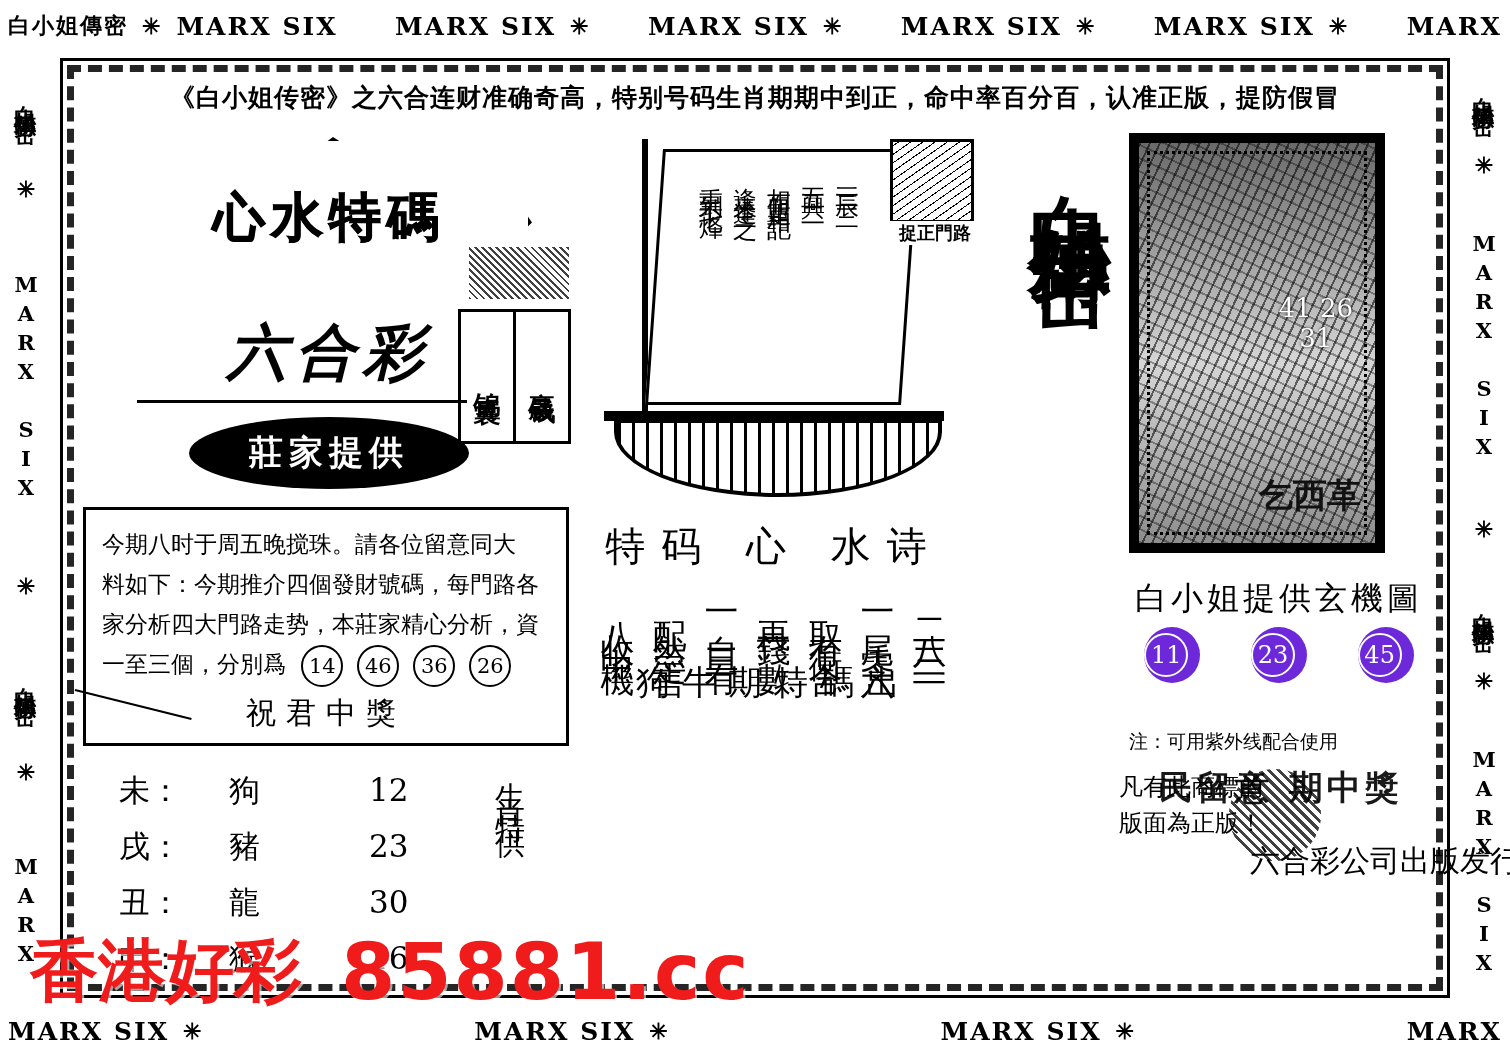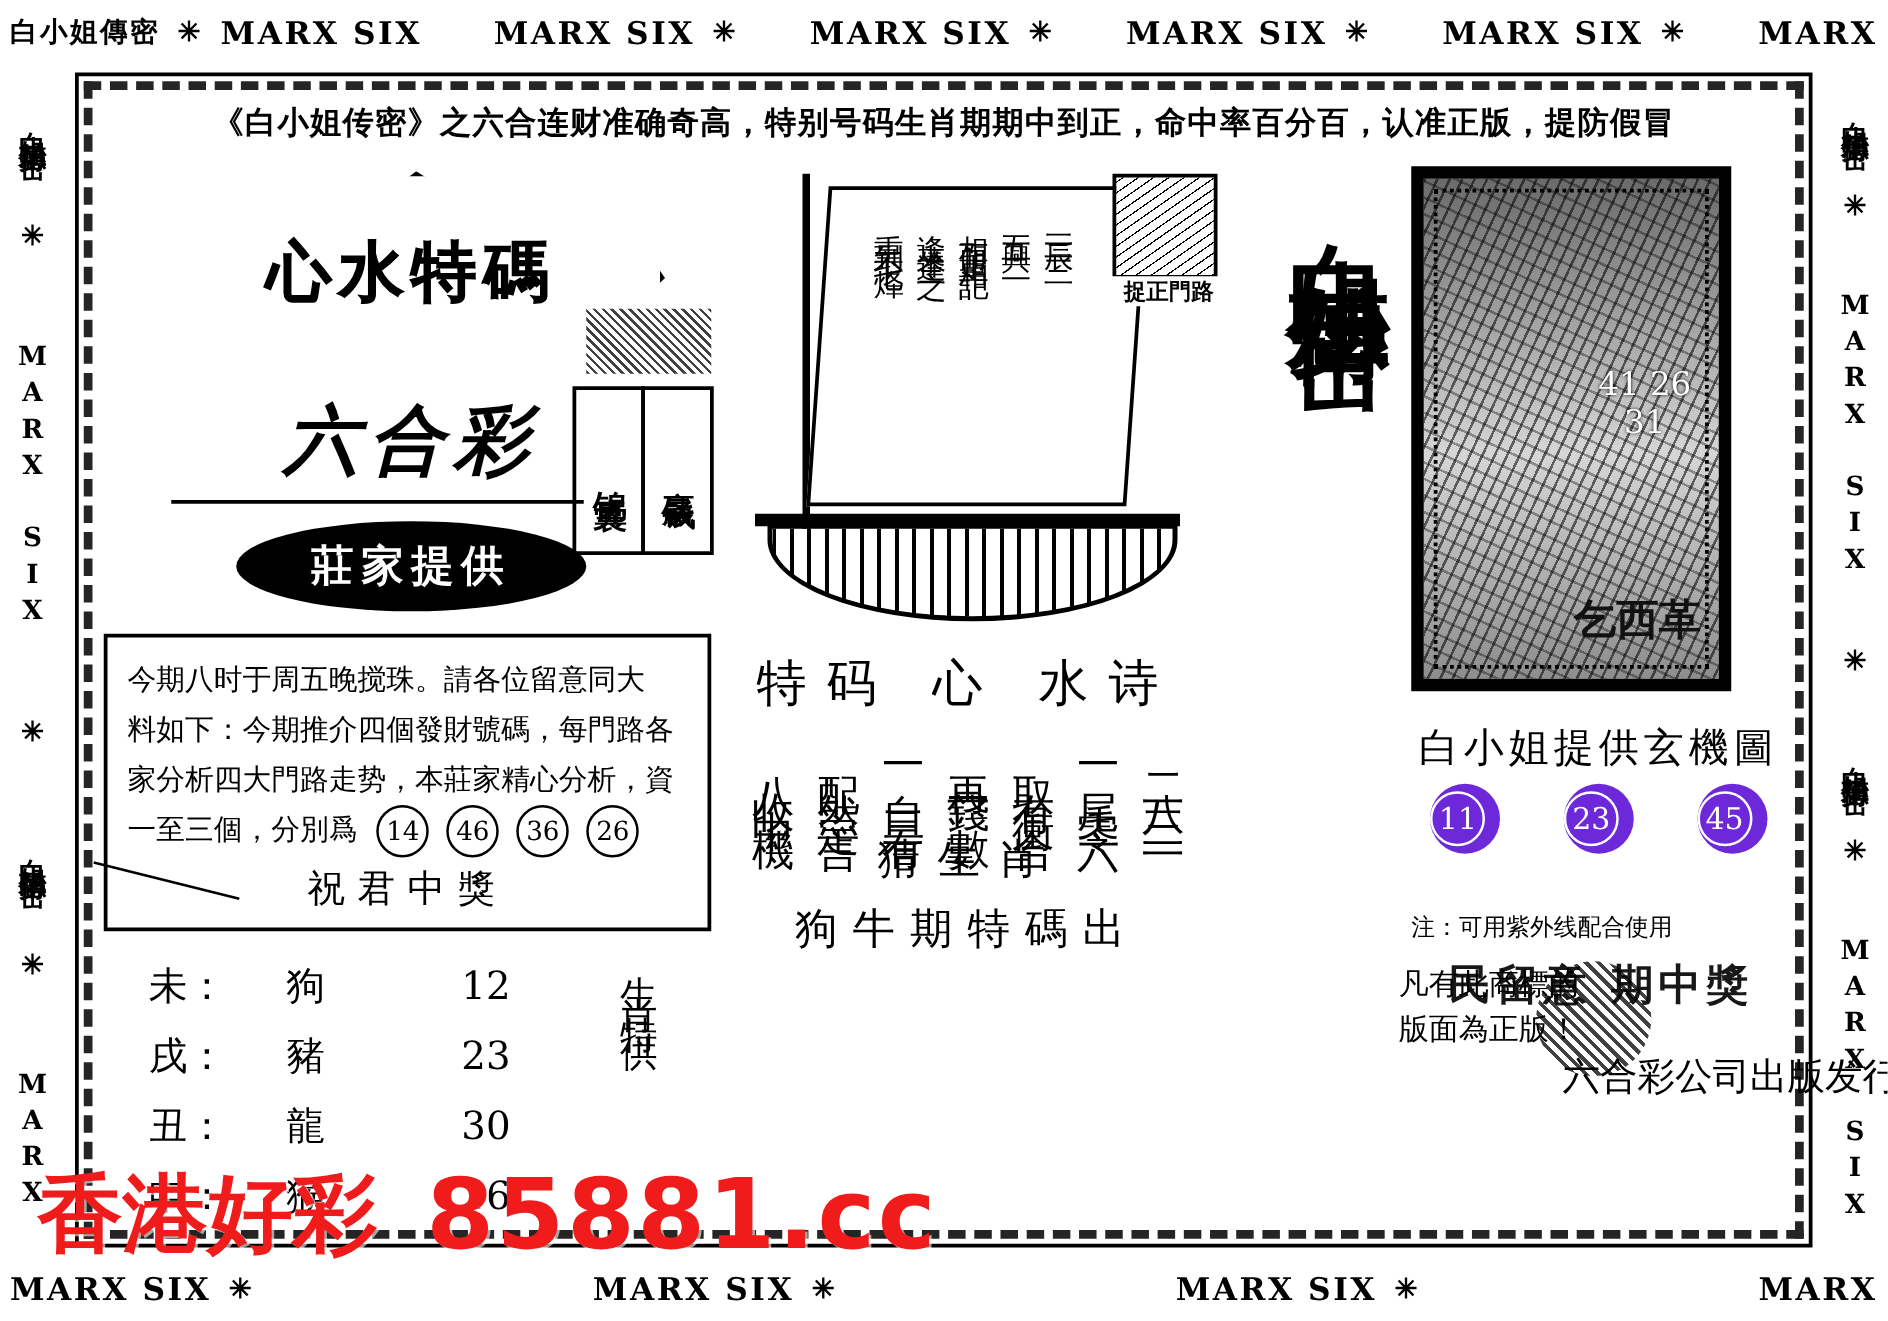--- a/index.html
+++ b/index.html
@@ -400,21 +400,20 @@
         <div class="mid-poem">
           <div class="pcol">二八三二</div>
           <div class="pcol">一尾零六</div>
           <div class="pcol">取有衝合</div>
           <div class="pcol">再錢一數</div>
           <div class="pcol">一自三有</div>
           <div class="pcol">配然定言</div>
           <div class="pcol">八收中機</div>
         </div>
 
-        <div class="guess">猜生肖</div>
         <div class="mid-bottom">狗牛期特碼出</div>
       </div>
 
       <div class="col-c">
         <div class="big-vert">白小姐傳密</div>
 
         <div class="photo">
           <div class="photo-inner"></div>
           <div class="photo-nums">
             <div>41  26</div>

